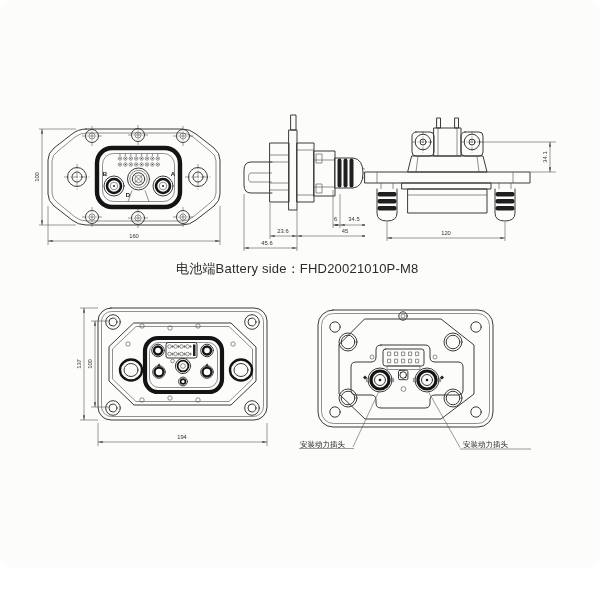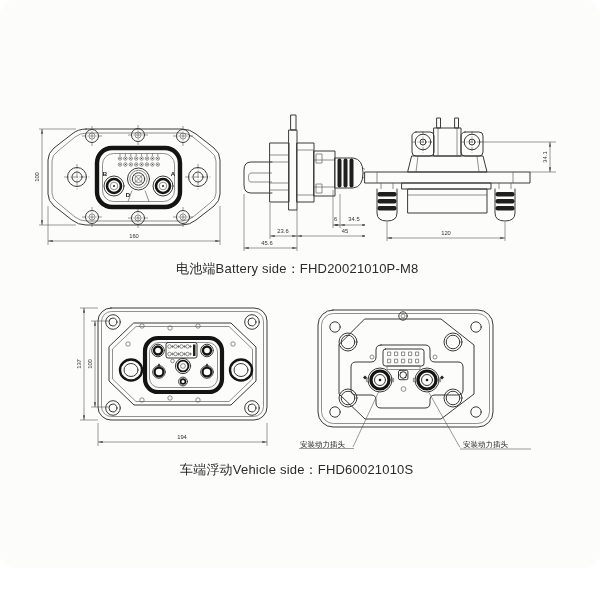--- a/index.html
+++ b/index.html
@@ -437,15 +437,14 @@
     <g>
       <path class="dm" stroke-width="0.7" d="M84,91 L58,147 M4,148.5 H59"></path>
       <text x="5" y="146.5" class="ann">安装动力插头</text>
     </g>
     <g>
       <path class="dm" stroke-width="0.7" d="M133,91 L165,147.5 M165,149 H236"></path>
       <text x="168" y="147" class="ann">安装动力插头</text>
     </g>
   </svg>
 
-  <div class="caption" style="left:180px;top:461px">车端浮动Vehicle side：FHD60021010S</div>
 
 </div>
 
 </body></html>

